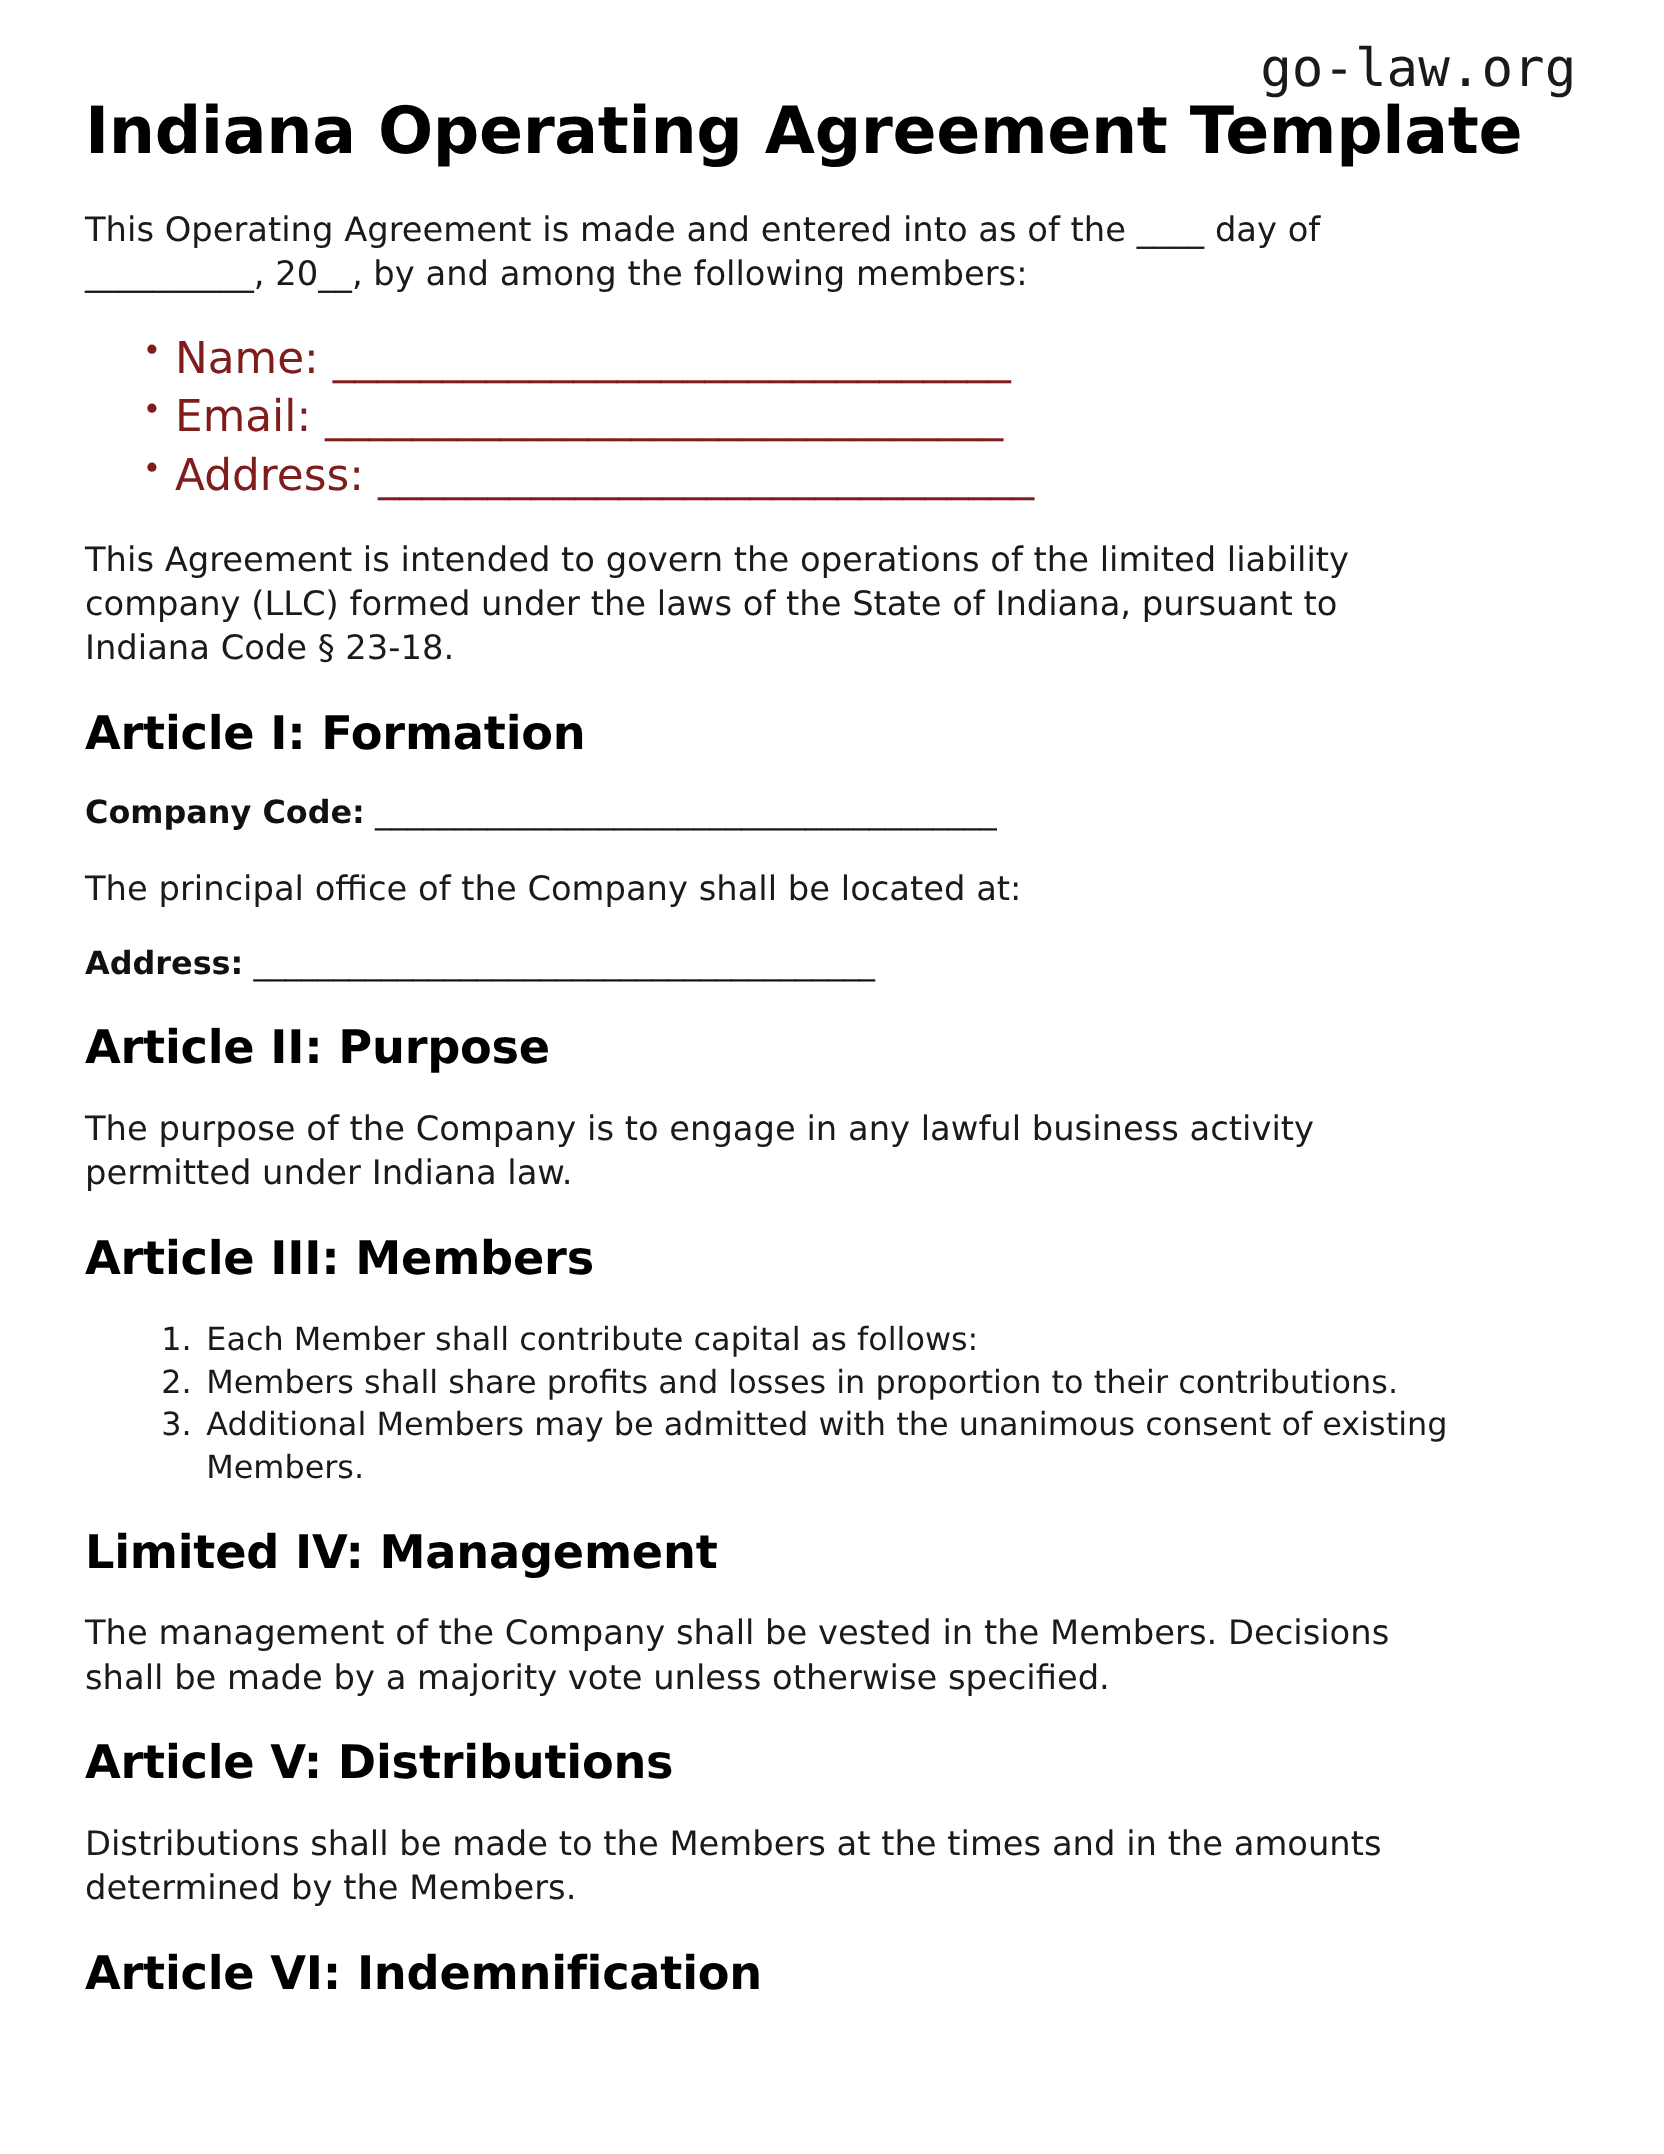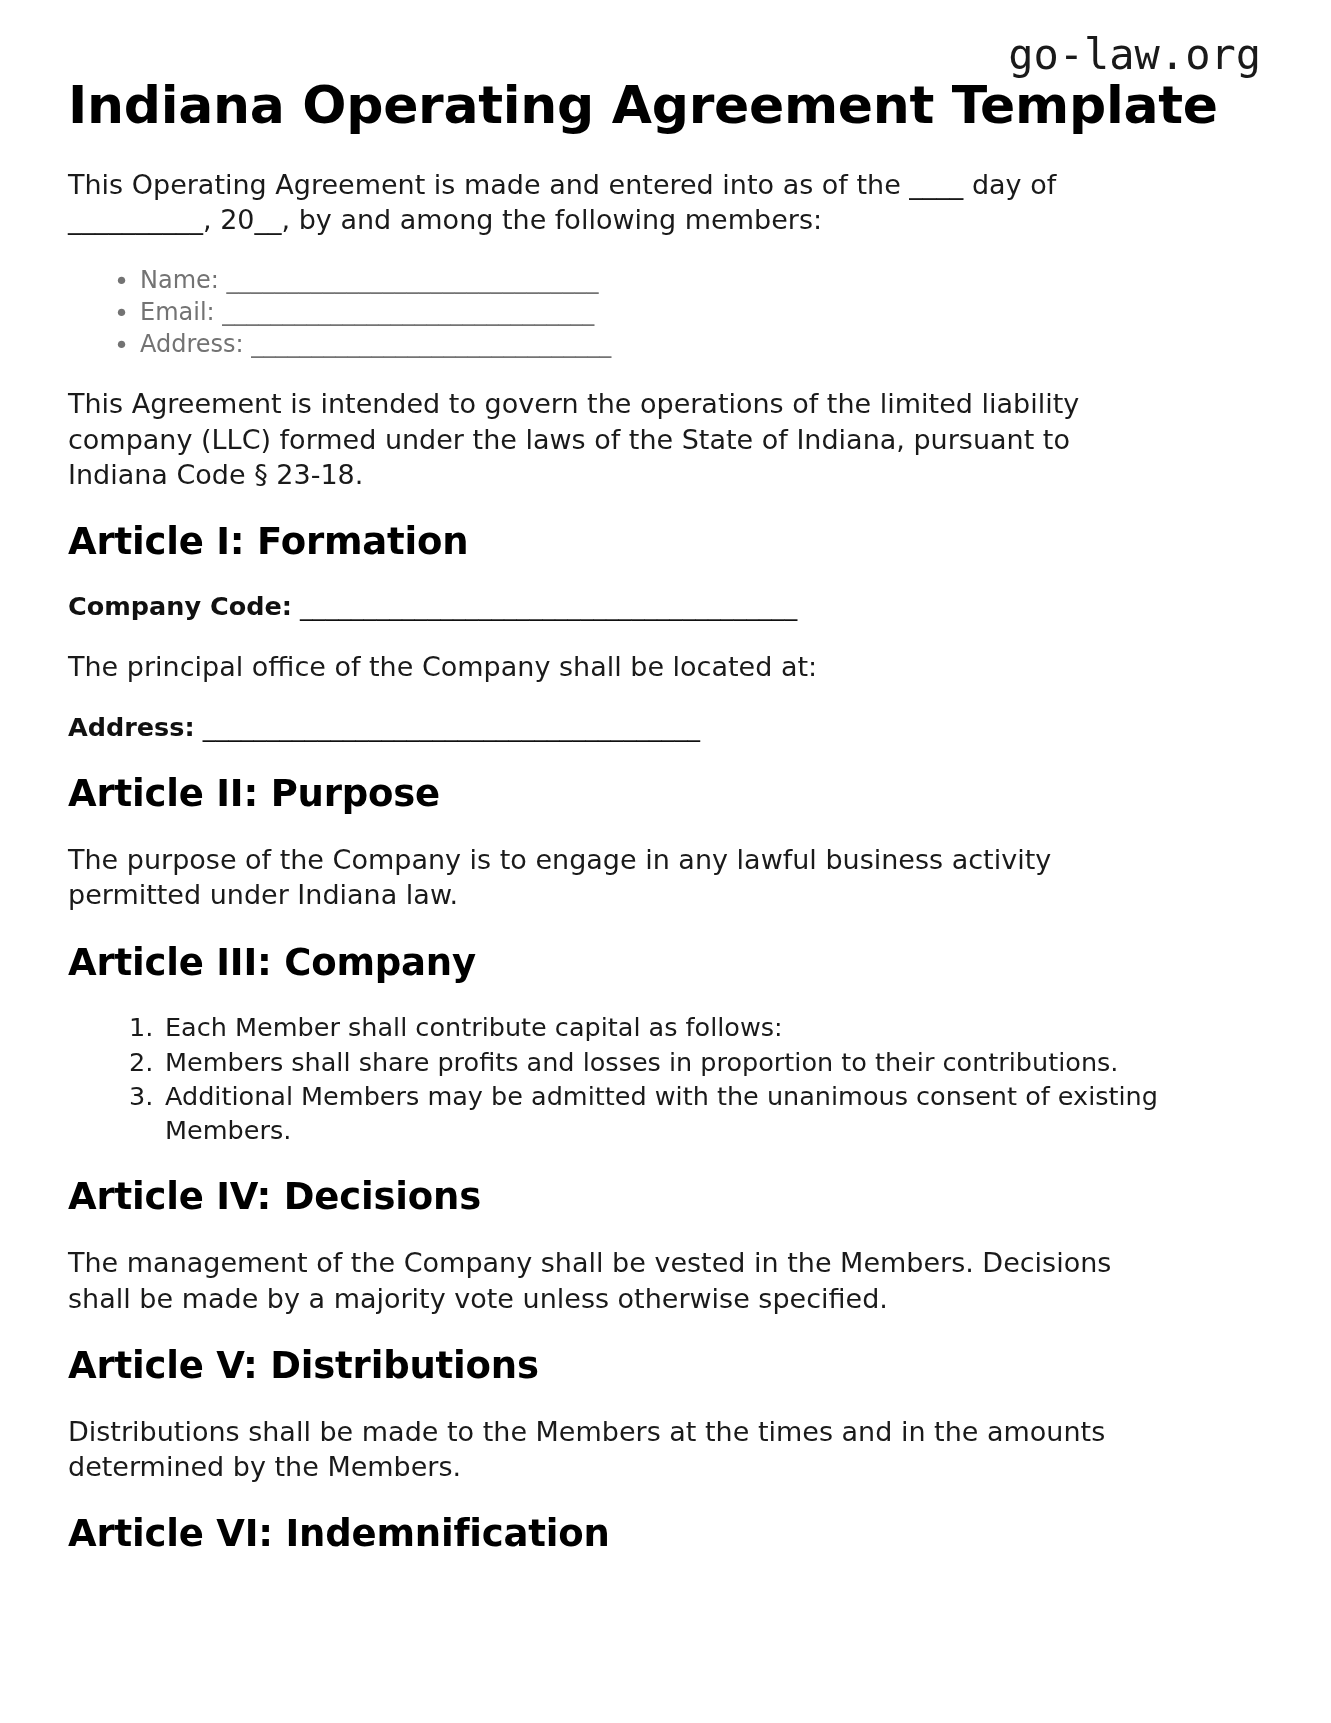--- a/index.html
+++ b/index.html
@@ -66,23 +66,23 @@
     margin: 30px 0 27px 0;
     color: #000000;
     letter-spacing: -0.2px;
   }
   ul.member-list {
     margin: 0 0 26px 0;
     padding-left: 72px;
     list-style: none;
   }
   ul.member-list li {
-    font-size: 24px;
+    font-size: 35px;
     line-height: 1.34;
-    color: #737373;
+    color: #7f1d1d;
     position: relative;
     padding-left: 0;
   }
   ul.member-list li::before {
     content: "\2022";
     position: absolute;
     left: -26px;
     top: 0;
     font-size: 25.5px;
     line-height: 1.34;
@@ -142,29 +142,29 @@
   <p class="body-text">The principal office of the Company shall be located at:</p>
 
   <p class="field-line">
     <span class="fl-label">Address:</span><span class="blank"> _______________________________________</span>
   </p>
 
   <h2 class="article-heading">Article II: Purpose</h2>
 
   <p class="body-text">The purpose of the Company is to engage in any lawful business activity permitted under Indiana law.</p>
 
-  <h2 class="article-heading">Article III: Company</h2>
+  <h2 class="article-heading">Article III: Members</h2>
 
   <ol class="numbered-list">
     <li>Each Member shall contribute capital as follows:</li>
     <li>Members shall share profits and losses in proportion to their contributions.</li>
     <li>Additional Members may be admitted with the unanimous consent of existing Members.</li>
   </ol>
 
-  <h2 class="article-heading">Article IV: Decisions</h2>
+  <h2 class="article-heading">Limited IV: Management</h2>
 
   <p class="body-text">The management of the Company shall be vested in the Members. Decisions shall be made by a majority vote unless otherwise specified.</p>
 
   <h2 class="article-heading">Article V: Distributions</h2>
 
   <p class="body-text">Distributions shall be made to the Members at the times and in the amounts determined by the Members.</p>
 
   <h2 class="article-heading">Article VI: Indemnification</h2>
 
 </div>

